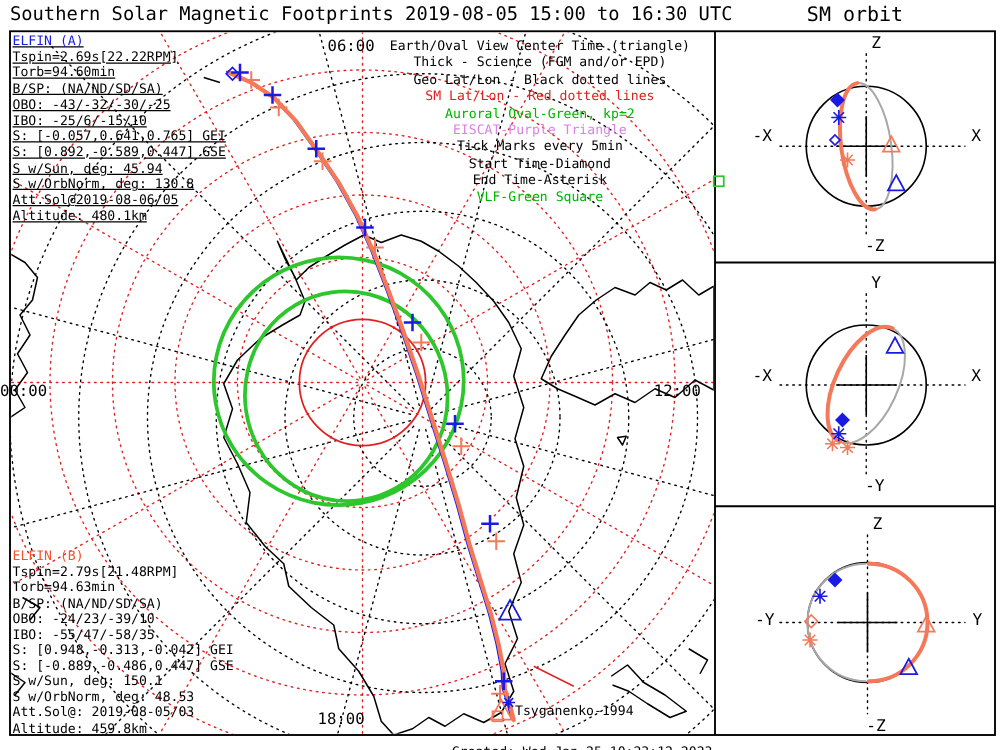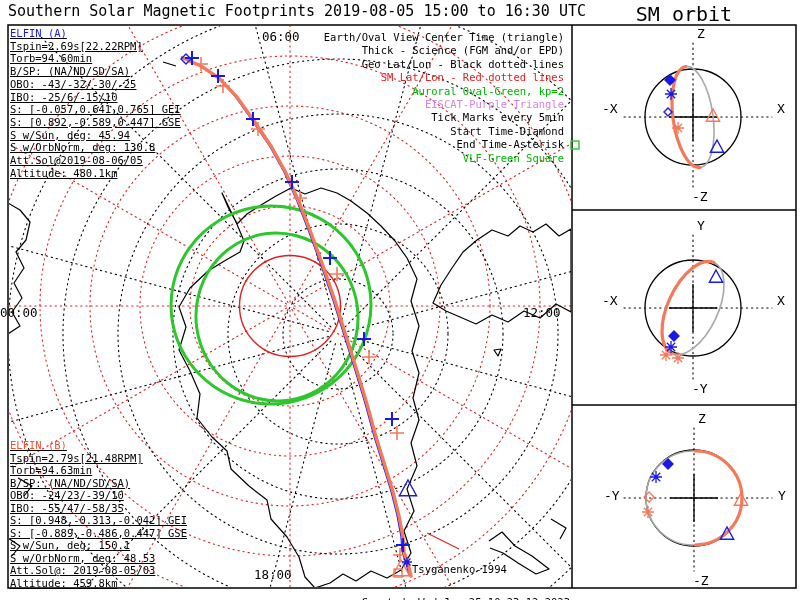--- a/index.html
+++ b/index.html
@@ -1,22 +1,22 @@
 <!DOCTYPE html>
 <html><head>
 <meta charset="utf-8">
 <style>
   html,body{margin:0;padding:0;background:#fff;}
   #stage{position:relative;width:800px;height:600px;overflow:hidden;background:#fff;
          font-family:"DejaVu Sans Mono",monospace;color:#000;}
   .ttl{position:absolute;text-align:center;font-size:15px;white-space:pre;}
   .lbl{position:absolute;font-size:10.5px;white-space:pre;line-height:12.7px;}
   #elfin-a{left:10px;top:27px;text-decoration:underline;}
-  #elfin-b{left:10px;top:439px;line-height:12.5px;text-decoration:underline;}
-  #legend{position:absolute;right:236px;top:31px;text-align:right;font-size:10.5px;line-height:13.4px;white-space:pre;}
+  #elfin-b{left:10px;top:439px;line-height:12.5px;}
+  #legend{position:absolute;right:248px;top:31px;text-align:center;font-size:10.5px;line-height:13.4px;white-space:pre;}
   #plot{position:absolute;left:0;top:0;}
   .overlay-label{position:absolute;font-size:10.5px;white-space:pre;}
 </style>
 </head>
 <body>
 
 <div id="stage">
   <svg id="plot" width="800" height="600">
       <defs>
         <clipPath id="mapclip">
@@ -159,19 +159,19 @@
         <path d="M695,451 A47,47 0 0 1 695,545" stroke="#f4795a" stroke-width="3.2" fill="none" stroke-linecap="round"></path>
         <path d="M668,459L673,464L668,469L663,464Z" stroke="#1a1ae6" stroke-width="1.4" fill="#1a1ae6"></path>
         <path d="M650,477H662M656,471V483M651.8,472.8L660.2,481.2M651.8,481.2L660.2,472.8" stroke="#1a1ae6" stroke-width="1.3" fill="none"></path>
         <path d="M649,492L654,497L649,502L644,497Z" stroke="#f4795a" stroke-width="1.4" fill="none"></path>
         <path d="M642,512H654M648,506V518M643.8,507.8L652.2,516.2M643.8,516.2L652.2,507.8" stroke="#f4795a" stroke-width="1.3" fill="none"></path>
         <path d="M727,527L733.65,539.25L720.35,539.25Z" stroke="#1a1ae6" stroke-width="1.4" fill="none"></path>
         <path d="M741,493L747.65,505.25L734.35,505.25Z" stroke="#f4795a" stroke-width="1.4" fill="none"></path>
       </g>
     </svg>
   <div class="ttl" style="left:8px;top:2px;width:564px;">Southern Solar Magnetic Footprints 2019-08-05 15:00 to 16:30 UTC</div>
-  <div class="ttl" style="left:572px;top:2px;width:224px;font-size:20px;">SM orbit</div>
+  <div class="ttl" style="left:572px;top:2px;width:224px;font-size:16px;">SM orbit</div>
   <div id="elfin-a" class="lbl"><div style="color: rgb(26, 26, 230);">ELFIN (A)</div><div>Tspin=2.69s[22.22RPM]</div><div>Torb=94.60min</div><div>B/SP: (NA/ND/SD/SA)</div><div>OBO: -43/-32/-30/-25</div><div>IBO: -25/6/-15/10</div><div>S: [-0.057,0.641,0.765] GEI</div><div>S: [0.892,-0.589,0.447] GSE</div><div>S w/Sun, deg: 45.94</div><div>S w/OrbNorm, deg: 130.8</div><div>Att.Sol@2019-08-06/05</div><div>Altitude: 480.1km</div></div>
   <div id="elfin-b" class="lbl"><div style="color: rgb(242, 84, 48);">ELFIN (B)</div><div>Tspin=2.79s[21.48RPM]</div><div>Torb=94.63min</div><div>B/SP: (NA/ND/SD/SA)</div><div>OBO: -24/23/-39/10</div><div>IBO: -55/47/-58/35</div><div>S: [0.948,-0.313,-0.042] GEI</div><div>S: [-0.889,-0.486,0.447] GSE</div><div>S w/Sun, deg: 150.1</div><div>S w/OrbNorm, deg: 48.53</div><div>Att.Sol@: 2019-08-05/03</div><div>Altitude: 459.8km</div></div>
   <div id="legend"><div style="color: rgb(0, 0, 0);">Earth/Oval View Center Time (triangle)</div><div style="color: rgb(0, 0, 0);">Thick - Science (FGM and/or EPD)</div><div style="color: rgb(0, 0, 0);">Geo Lat/Lon - Black dotted lines</div><div style="color: rgb(224, 32, 32);">SM Lat/Lon - Red dotted lines</div><div style="color: rgb(0, 180, 0);">Auroral Oval-Green, kp=2</div><div style="color: rgb(220, 130, 230);">EISCAT-Purple Triangle</div><div style="color: rgb(0, 0, 0);">Tick Marks every 5min</div><div style="color: rgb(0, 0, 0);">Start Time-Diamond</div><div style="color: rgb(0, 0, 0);">End Time-Asterisk</div><div style="color: rgb(0, 180, 0);">VLF-Green Square</div></div>
   <div class="overlay-label" id="model-label" style="left: 412px; top: 563px;">Tsyganenko-1994</div>
   <div class="overlay-label" id="created-label" style="text-align: center; right: 230px; top: 596px;">Created: Wed Jan 25 10:23:12 2023</div>
 </div>
 
 </body></html>

